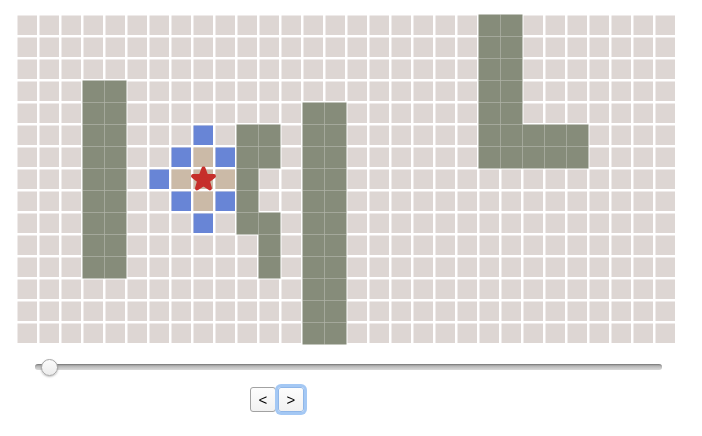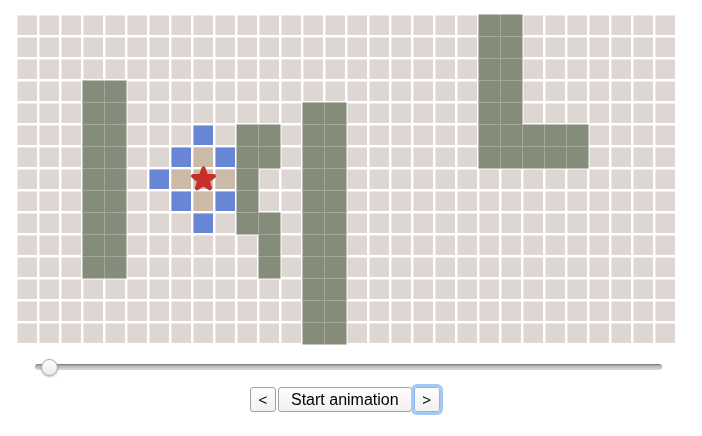--- a/index.html
+++ b/index.html
@@ -533,17 +533,16 @@
       <rect x="566.5" y="124.5" width="22" height="22" fill="#868c7a"></rect>
       <rect x="566.5" y="146.5" width="22" height="22" fill="#868c7a"></rect>
       <path d="M203.50 168.50L206.20 175.78L213.96 176.10L207.87 180.92L209.97 188.40L203.50 184.10L197.03 188.40L199.13 180.92L193.04 176.10L200.80 175.78Z" fill="#c62f2a" stroke="#c62f2a" stroke-width="4" stroke-linejoin="round"></path>
     </svg>
 
   <div class="slider-track"></div>
   <div class="slider-thumb" style="left: 41px;"></div>
 
   <div class="controls">
     <button class="btn btn-step">&lt;</button>
-    <button class="btn btn-main">Start animation</button>
     <button class="btn btn-step btn-focused">&gt;</button>
   </div>
 
 </div>
 
 </body></html>

